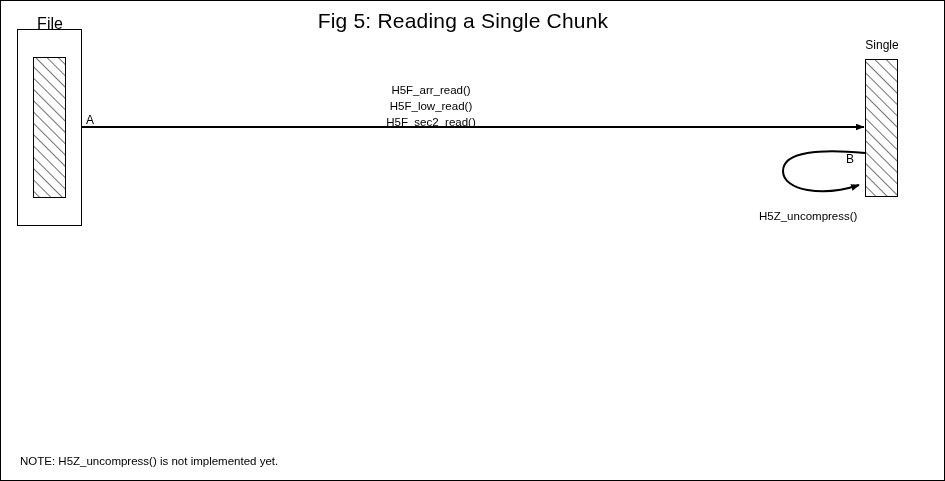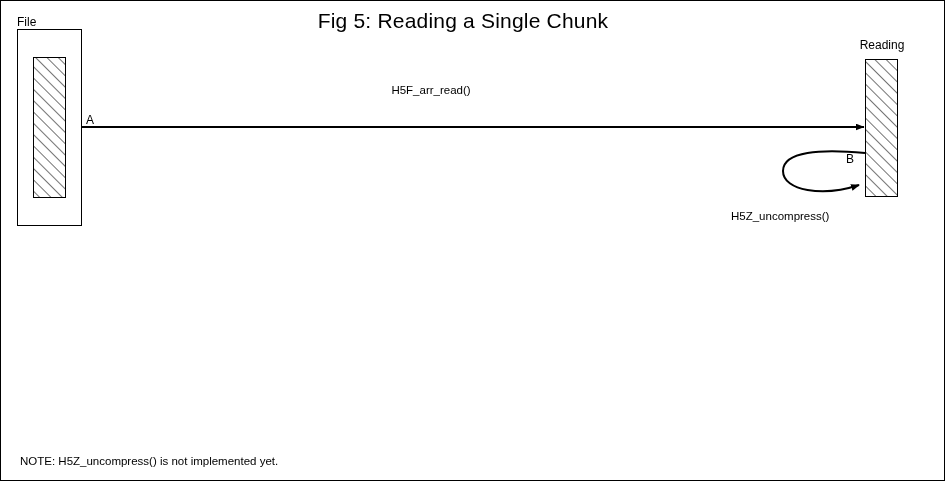--- a/index.html
+++ b/index.html
@@ -42,21 +42,22 @@
     top: 9px;
     width: 924px;
     text-align: center;
     font-size: 21px;
     letter-spacing: 0.2px;
   }
   #file-label {
     left: 16px;
     top: 15px;
     width: 66px;
-    font-size: 12px;
+    text-align: center;
+    font-size: 16px;
   }
   #buffer-label {
     left: 846px;
     top: 38px;
     width: 70px;
     text-align: center;
     font-size: 12px;
   }
   #label-a {
     left: 85px;
@@ -74,21 +75,21 @@
     width: 200px;
     text-align: center;
     font-size: 11.5px;
   }
   #call-stack .call-line {
     display: block;
     height: 16px;
     line-height: 16px;
   }
   #uncompress-label {
-    left: 730px;
+    left: 758px;
     top: 210px;
     font-size: 11.5px;
   }
   #footnote {
     left: 19px;
     top: 455px;
     font-size: 11.5px;
   }
 </style>
 </head>
@@ -118,27 +119,29 @@
 
     <line x1="80" y1="126" x2="863" y2="126" stroke="#000000" stroke-width="2" marker-end="url(#arrowhead)"></line>
 
     <path d="M 864 152 C 820 148, 782 150, 782 170 C 782 190, 822 196, 858 184" fill="none" stroke="#000000" stroke-width="2" marker-end="url(#arrowhead-loop)"></path>
   </svg>
 
   <div class="txt" id="page-title">Fig 5:  Reading a Single Chunk</div>
 
   <div class="txt" id="file-label">File</div>
 
-  <div class="txt" id="buffer-label">Reading</div>
+  <div class="txt" id="buffer-label">Single</div>
 
   <div class="txt" id="label-a">A</div>
 
   <div class="txt" id="label-b">B</div>
 
   <div class="txt" id="call-stack">
     <span class="call-line">H5F_arr_read()</span>
+    <span class="call-line">H5F_low_read()</span>
+    <span class="call-line">H5F_sec2_read()</span>
   </div>
 
   <div class="txt" id="uncompress-label">H5Z_uncompress()</div>
 
   <div class="txt" id="footnote">NOTE: H5Z_uncompress() is not implemented yet.</div>
 
 </div>
 
 </body></html>

